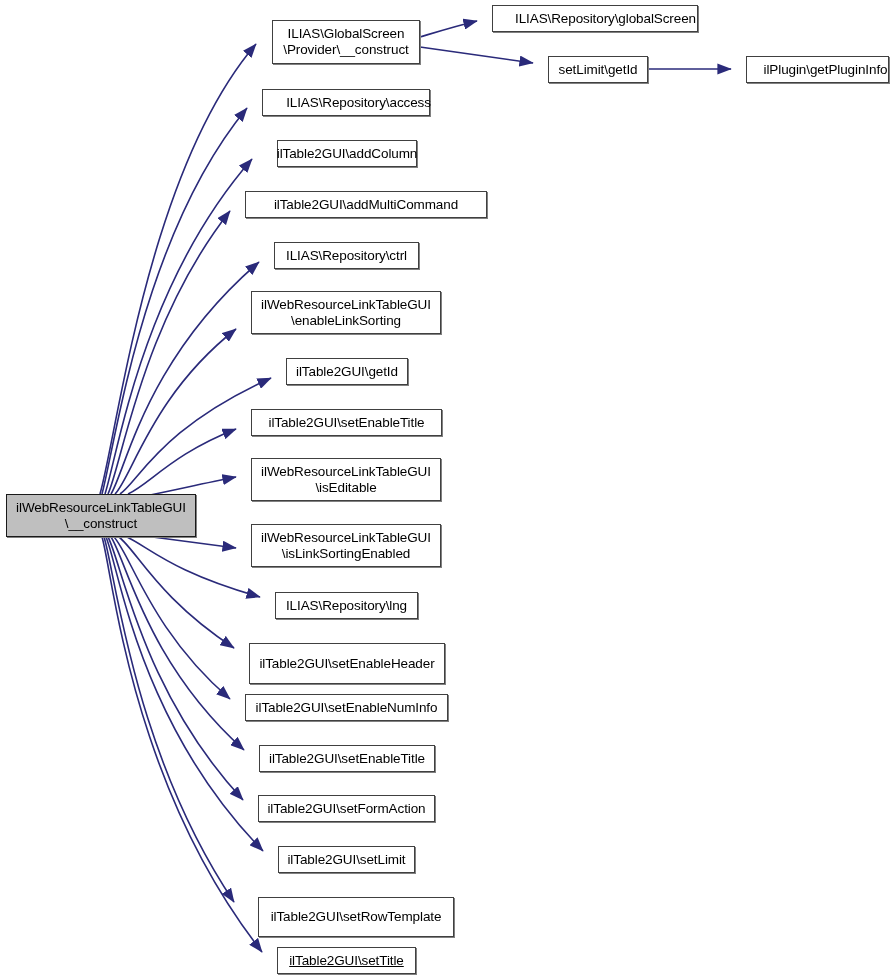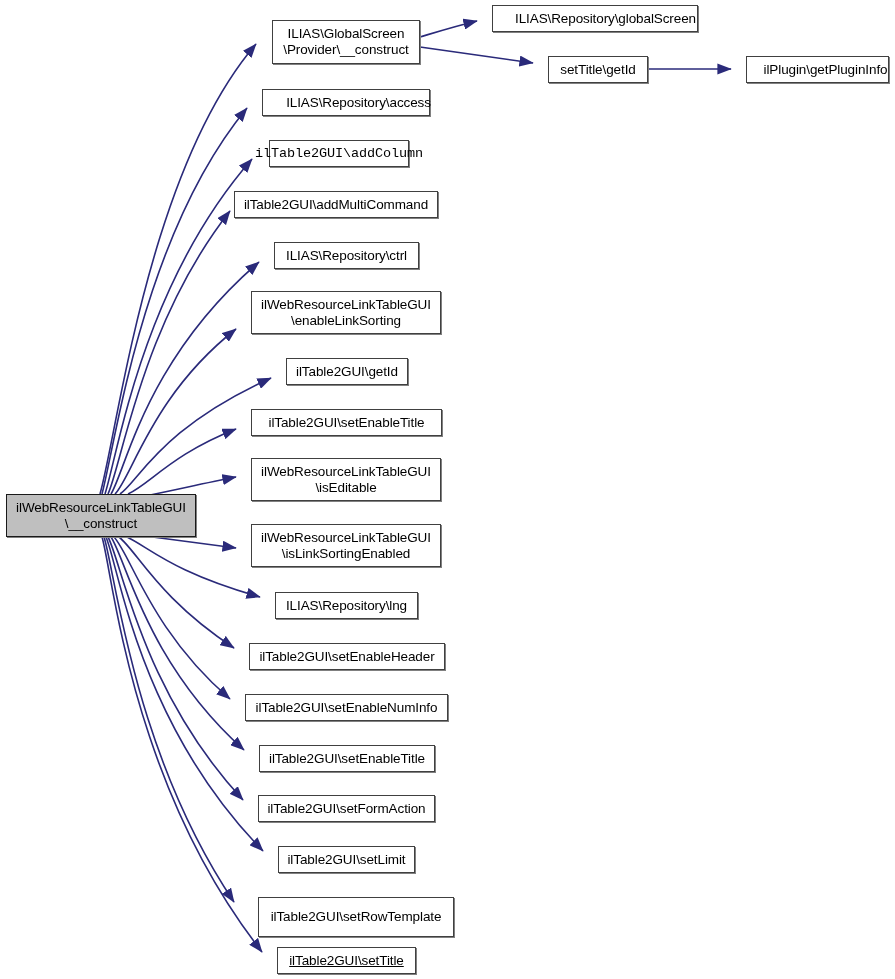--- a/index.html
+++ b/index.html
@@ -79,36 +79,36 @@
         <path d="M420,47 C456,52 497,58 533,63" fill="none" stroke="#2a2a7a" stroke-width="1.6" marker-end="url(#arrowhead)"></path>
         <path d="M648,69 C674,69 704,69 731,69" fill="none" stroke="#2a2a7a" stroke-width="1.6" marker-end="url(#arrowhead)"></path>
       </g>
   </svg>
   <div id="nodes">
       <div class="node root" style="left: 6px; top: 494px; width: 190px; height: 43px;"><span>ilWebResourceLinkTableGUI
 \__construct</span></div>
       <div class="node" style="left: 272px; top: 20px; width: 148px; height: 44px;"><span>ILIAS\GlobalScreen
 \Provider\__construct</span></div>
       <div class="node" style="left: 262px; top: 89px; width: 168px; height: 27px; padding-left: 25px;"><span>ILIAS\Repository\access</span></div>
-      <div class="node" style="left: 269px; top: 140px; width: 140px; height: 27px; font-family: Liberation Mono, monospace;"><span>ilTable2GUI\addColumn</span></div>
-      <div class="node" style="left: 234px; top: 191px; width: 204px; height: 27px;"><span>ilTable2GUI\addMultiCommand</span></div>
+      <div class="node" style="left: 277px; top: 140px; width: 140px; height: 27px;"><span>ilTable2GUI\addColumn</span></div>
+      <div class="node" style="left: 245px; top: 191px; width: 242px; height: 27px;"><span>ilTable2GUI\addMultiCommand</span></div>
       <div class="node" style="left: 274px; top: 242px; width: 145px; height: 27px;"><span>ILIAS\Repository\ctrl</span></div>
       <div class="node" style="left: 251px; top: 291px; width: 190px; height: 43px;"><span>ilWebResourceLinkTableGUI
 \enableLinkSorting</span></div>
       <div class="node" style="left: 286px; top: 358px; width: 122px; height: 27px;"><span>ilTable2GUI\getId</span></div>
       <div class="node" style="left: 251px; top: 409px; width: 191px; height: 27px;"><span>ilTable2GUI\setEnableTitle</span></div>
       <div class="node" style="left: 251px; top: 458px; width: 190px; height: 43px;"><span>ilWebResourceLinkTableGUI
 \isEditable</span></div>
       <div class="node" style="left: 251px; top: 524px; width: 190px; height: 43px;"><span>ilWebResourceLinkTableGUI
 \isLinkSortingEnabled</span></div>
       <div class="node" style="left: 275px; top: 592px; width: 143px; height: 27px;"><span>ILIAS\Repository\lng</span></div>
-      <div class="node" style="left: 249px; top: 643px; width: 196px; height: 27px;"><span>ilTable2GUI\setEnableHeader</span></div>
+      <div class="node" style="left: 249px; top: 643px; width: 196px; height: 41px;"><span>ilTable2GUI\setEnableHeader</span></div>
       <div class="node" style="left: 245px; top: 694px; width: 203px; height: 27px;"><span>ilTable2GUI\setEnableNumInfo</span></div>
       <div class="node" style="left: 259px; top: 745px; width: 176px; height: 27px; text-align: center;"><span>ilTable2GUI\setEnableTitle</span></div>
       <div class="node" style="left: 258px; top: 795px; width: 177px; height: 27px;"><span>ilTable2GUI\setFormAction</span></div>
       <div class="node" style="left: 278px; top: 846px; width: 137px; height: 27px;"><span>ilTable2GUI\setLimit</span></div>
       <div class="node" style="left: 258px; top: 897px; width: 196px; height: 40px;"><span>ilTable2GUI\setRowTemplate</span></div>
       <div class="node" style="left: 277px; top: 947px; width: 139px; height: 27px; text-decoration: underline;"><span>ilTable2GUI\setTitle</span></div>
       <div class="node" style="left: 492px; top: 5px; width: 206px; height: 27px; padding-left: 21px;"><span>ILIAS\Repository\globalScreen</span></div>
-      <div class="node" style="left: 548px; top: 56px; width: 100px; height: 27px;"><span>setTitle\getId</span></div>
+      <div class="node" style="left: 548px; top: 56px; width: 100px; height: 27px;"><span>setLimit\getId</span></div>
       <div class="node" style="left: 746px; top: 56px; width: 143px; height: 27px; padding-left: 16px;"><span>ilPlugin\getPluginInfo</span></div>
     </div>
 </div>
 
 </body></html>

